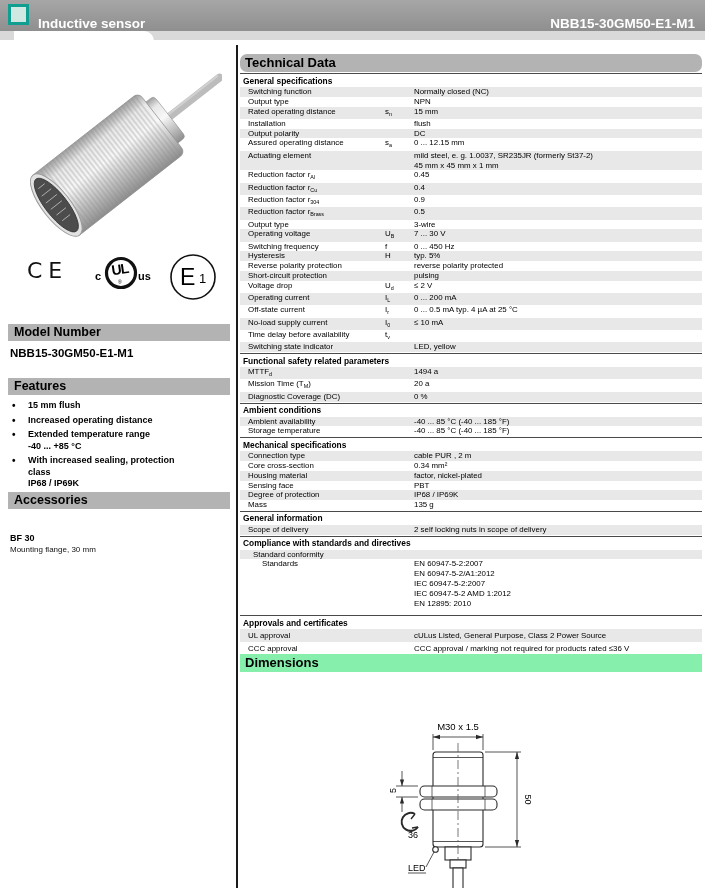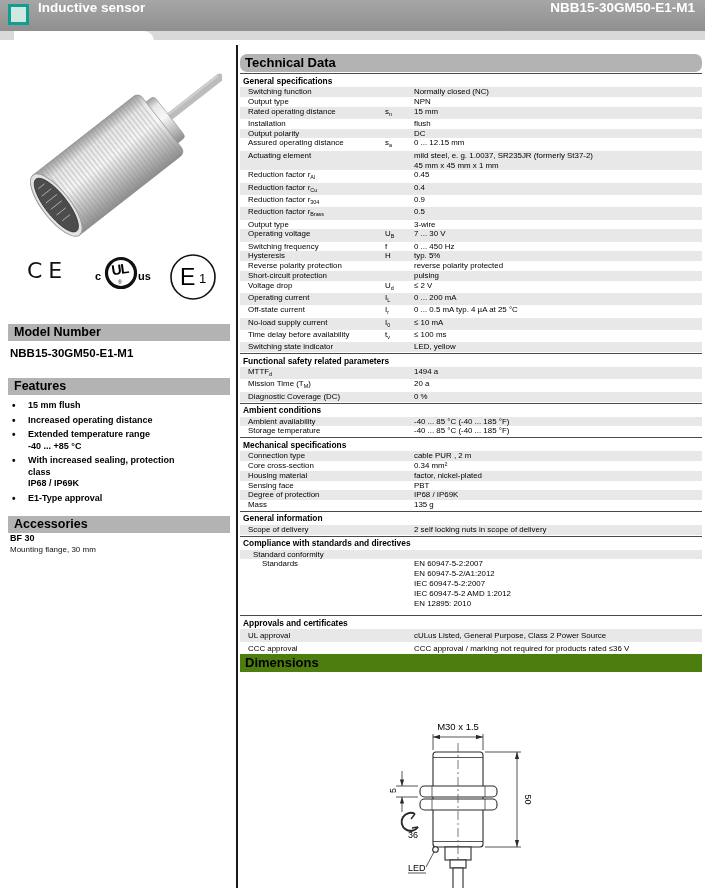--- a/index.html
+++ b/index.html
@@ -3,21 +3,21 @@
 <meta charset="utf-8">
 <style>
   html,body{margin:0;padding:0;}
   body{
     width:705px;height:888px;position:relative;overflow:hidden;
     background:#fff;font-family:"Liberation Sans",sans-serif;color:#000;
     -webkit-font-smoothing:antialiased;
   }
   
   .top-bar{position:absolute;left:0;top:0;width:705px;height:31px;
-    background:linear-gradient(#a6a6a6,#8f8f8f);display:flex;align-items:flex-start;}
+    background:linear-gradient(#a6a6a6,#8f8f8f);display:flex;align-items:flex-end;}
   .brand-square{position:absolute;left:8px;top:4px;width:21px;height:21px;
     background:#cfe8e1;border:3px solid #0f9e90;box-sizing:border-box;}
   .top-title{margin-left:38px;color:#fff;font-weight:bold;font-size:13.5px;}
   .top-model{position:absolute;right:10px;color:#fff;font-weight:bold;font-size:13.5px;}
   .top-strip{position:absolute;left:0;top:31px;width:705px;height:9px;background:#d9d9d9;}
   .photo-panel{position:absolute;left:14px;top:31px;width:140px;height:24px;
     background:#fff;border-top-right-radius:10px;}
   
   .sec-bar{position:absolute;left:8px;width:222px;height:17px;background:#b3b3b3;
     font-weight:bold;font-size:12.5px;line-height:17px;padding-left:6px;box-sizing:border-box;}
@@ -46,21 +46,21 @@
   .t-row.alt{background:#e8e8e8;}
   .t-row.tall{min-height:12.4px;padding-top:2px;box-sizing:border-box;}
   .t-label{padding-left:8px;}
   .t-label.ind1{padding-left:13px;}
   .t-label.ind2{padding-left:22px;}
   .t-sym{}
   .t-val{}
   sub.s{font-size:0.68em;vertical-align:-0.28em;}
   .gap-top{margin-top:7px;}
   
-  .dim-bar{position:absolute;left:240px;top:654px;width:462px;height:18px;background:#4d7c0f;
+  .dim-bar{position:absolute;left:240px;top:654px;width:462px;height:18px;background:#86efac;
     font-weight:bold;font-size:13px;line-height:18px;padding-left:5px;box-sizing:border-box;}
   .dim-svg{position:absolute;left:380px;top:710px;}
   .photo-svg{position:absolute;left:22px;top:58px;}
   svg text{font-family:"Liberation Sans",sans-serif;}
 </style>
 </head>
 <body>
 
 <div class="top-bar">
   <div class="brand-square"></div>
@@ -137,21 +137,21 @@
     <li>
       <div>With increased sealing, protection</div>
       <div>class</div>
       <div>IP68 / IP69K</div>
     </li>
     <li>
       <div>E1-Type approval</div>
     </li>
   </ul>
 
-<div class="sec-bar" style="top:516px">Accessories</div>
+<div class="sec-bar" style="top:492px">Accessories</div>
 <div class="acc-name">BF 30</div>
 <div class="acc-desc">Mounting flange, 30 mm</div>
 
 <div class="v-divider"></div>
 
 <div class="tech-col">
   <div class="tech-bar">Technical Data</div>
   <div id="tech-sections">
       <div class="t-sec">
         <div class="t-subhead">General specifications</div>
@@ -301,23 +301,20 @@
         <div class="t-row alt">
           <div class="t-label">No-load supply current</div>
           <div class="t-sym">I<sub class="s">0</sub></div>
           <div class="t-val">
             <div>≤ 10 mA</div>
           </div>
         </div>
         <div class="t-row">
           <div class="t-label">Time delay before availability</div>
           <div class="t-sym">t<sub class="s">v</sub></div>
-          <div class="t-val">
-            <div>≤ 100 ms</div>
-          </div>
         </div>
         <div class="t-row alt">
           <div class="t-label">Switching state indicator</div>
           <div class="t-sym"></div>
           <div class="t-val">
             <div>LED, yellow</div>
           </div>
         </div>
       </div>
       <div class="t-sec">

